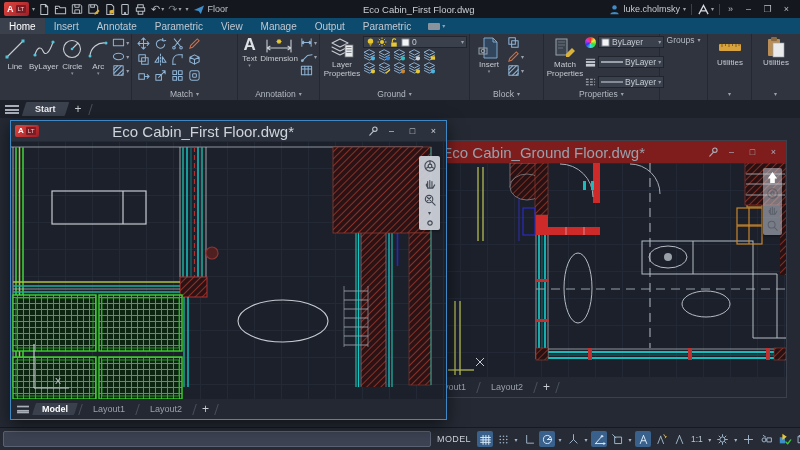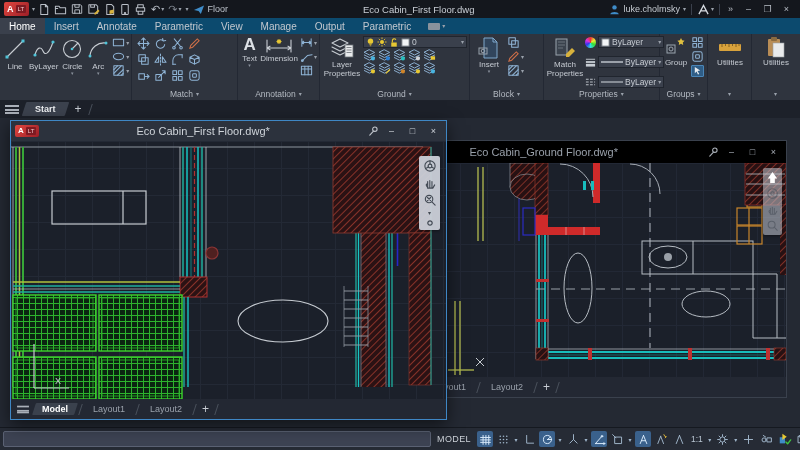--- a/index.html
+++ b/index.html
@@ -65,22 +65,22 @@
 .plusbtn{font-size:12px;color:#c6cbd2;padding:0 3px}
 .slash{width:1px;height:11px;background:#4a515c;transform:skewX(-18deg)}
 
 
 .canvas{flex:1;position:relative;background:#242933}
 .win{position:absolute;display:flex;flex-direction:column;background:#20252f}
 .win1{left:10px;top:2px;width:437px;height:300px;border:1px solid #3f87c5;z-index:2;box-shadow:0 5px 16px rgba(0,0,0,.55)}
 .win2{left:351px;top:22px;width:436px;height:258px;border:1px solid #3a414d;z-index:1}
 .wtb{display:flex;align-items:center;padding:0 4px;gap:4px;flex:0 0 auto}
 .win1 .wtb{height:20px;background:#2c323d}
-.win2 .wtb{height:22px;background:#000000}
-.wtitle{flex:1;text-align:center;font-size:11px;color:#cfd4da;white-space:nowrap;overflow:hidden}
+.win2 .wtb{height:22px;background:#7f1d1d}
+.wtitle{flex:1;text-align:center;font-size:15px;color:#cfd4da;white-space:nowrap;overflow:hidden}
 .win2 .wtitle{color:#99a0aa}
 .wc{width:17px;text-align:center;font-size:9px;color:#aab0b9}
 .wdraw{flex:1;position:relative;overflow:hidden}
 svg.plan{position:absolute;left:0;top:0;width:100%;height:100%}
 .wtabs{height:20px;background:#232833;display:flex;align-items:center;gap:4px;padding:0 5px;font-size:9px;color:#9aa1ab;flex:0 0 auto}
 .ltab{padding:1px 8px;transform:skewX(-18deg)}
 .ltab>span{display:inline-block;transform:skewX(18deg)}
 .ltab.active{background:#3a414d;color:#fff;font-weight:bold;border-radius:1px}
 .navfloat{position:absolute;display:flex;flex-direction:column;align-items:center;gap:3px;background:rgba(203,208,216,.95);border-radius:2px;box-shadow:0 1px 3px rgba(0,0,0,.4);padding:3px 0}
 .nav1{top:15px;right:6px;width:21px}
@@ -595,49 +595,20 @@
           </div>
         </div>
       </div>
       <div class="plabel">
           <span>Properties</span>
           <span class="crt">▾</span>
         </div>
     </div>
 
     <div class="panel" style="width:48px">
-      <div class="pbody">
-        <div class="bigbtn" style="width:26px">
-          <svg width="22" height="22" viewBox="0 0 22 22">
-              <rect x="2" y="9" width="8" height="8" fill="none" stroke="#9aa3ad" stroke-width="1"></rect>
-              <circle cx="6" cy="13" r="2" fill="none" stroke="#9aa3ad" stroke-width="1"></circle>
-              <path d="M16 2l1.1 2.3 2.5.4-1.8 1.8.4 2.5-2.2-1.2-2.2 1.2.4-2.5-1.8-1.8 2.5-.4z" fill="#e0c040"></path>
-            </svg>
-          <span>Group</span>
-        </div>
-        <div class="smallcol">
-          <div class="srow">
-              <svg class="mi ic">
-                <use href="#sym-array"></use>
-              </svg>
-            </div>
-          <div class="srow">
-              <svg class="mi ic">
-                <use href="#sym-offset"></use>
-              </svg>
-            </div>
-          <div class="srow">
-              <span class="selicon">
-                <svg width="9" height="9" viewBox="0 0 10 10">
-                  <path d="M2 1l6 4-3 .5L7 9 5.5 9.5 4 6 2 8z" fill="#e8ecf0"></path>
-                </svg>
-              </span>
-            </div>
-        </div>
-      </div>
       <div class="plabel">
           <span>Groups</span>
           <span class="crt" ind="glyphs.caret">▾</span>
         </div>
     </div>
 
     <div class="panel" style="width:44px">
       <div class="pbody" style="">
         <div class="bigbtn" style="width:40px">
           <svg width="26" height="22" viewBox="0 0 26 22">

